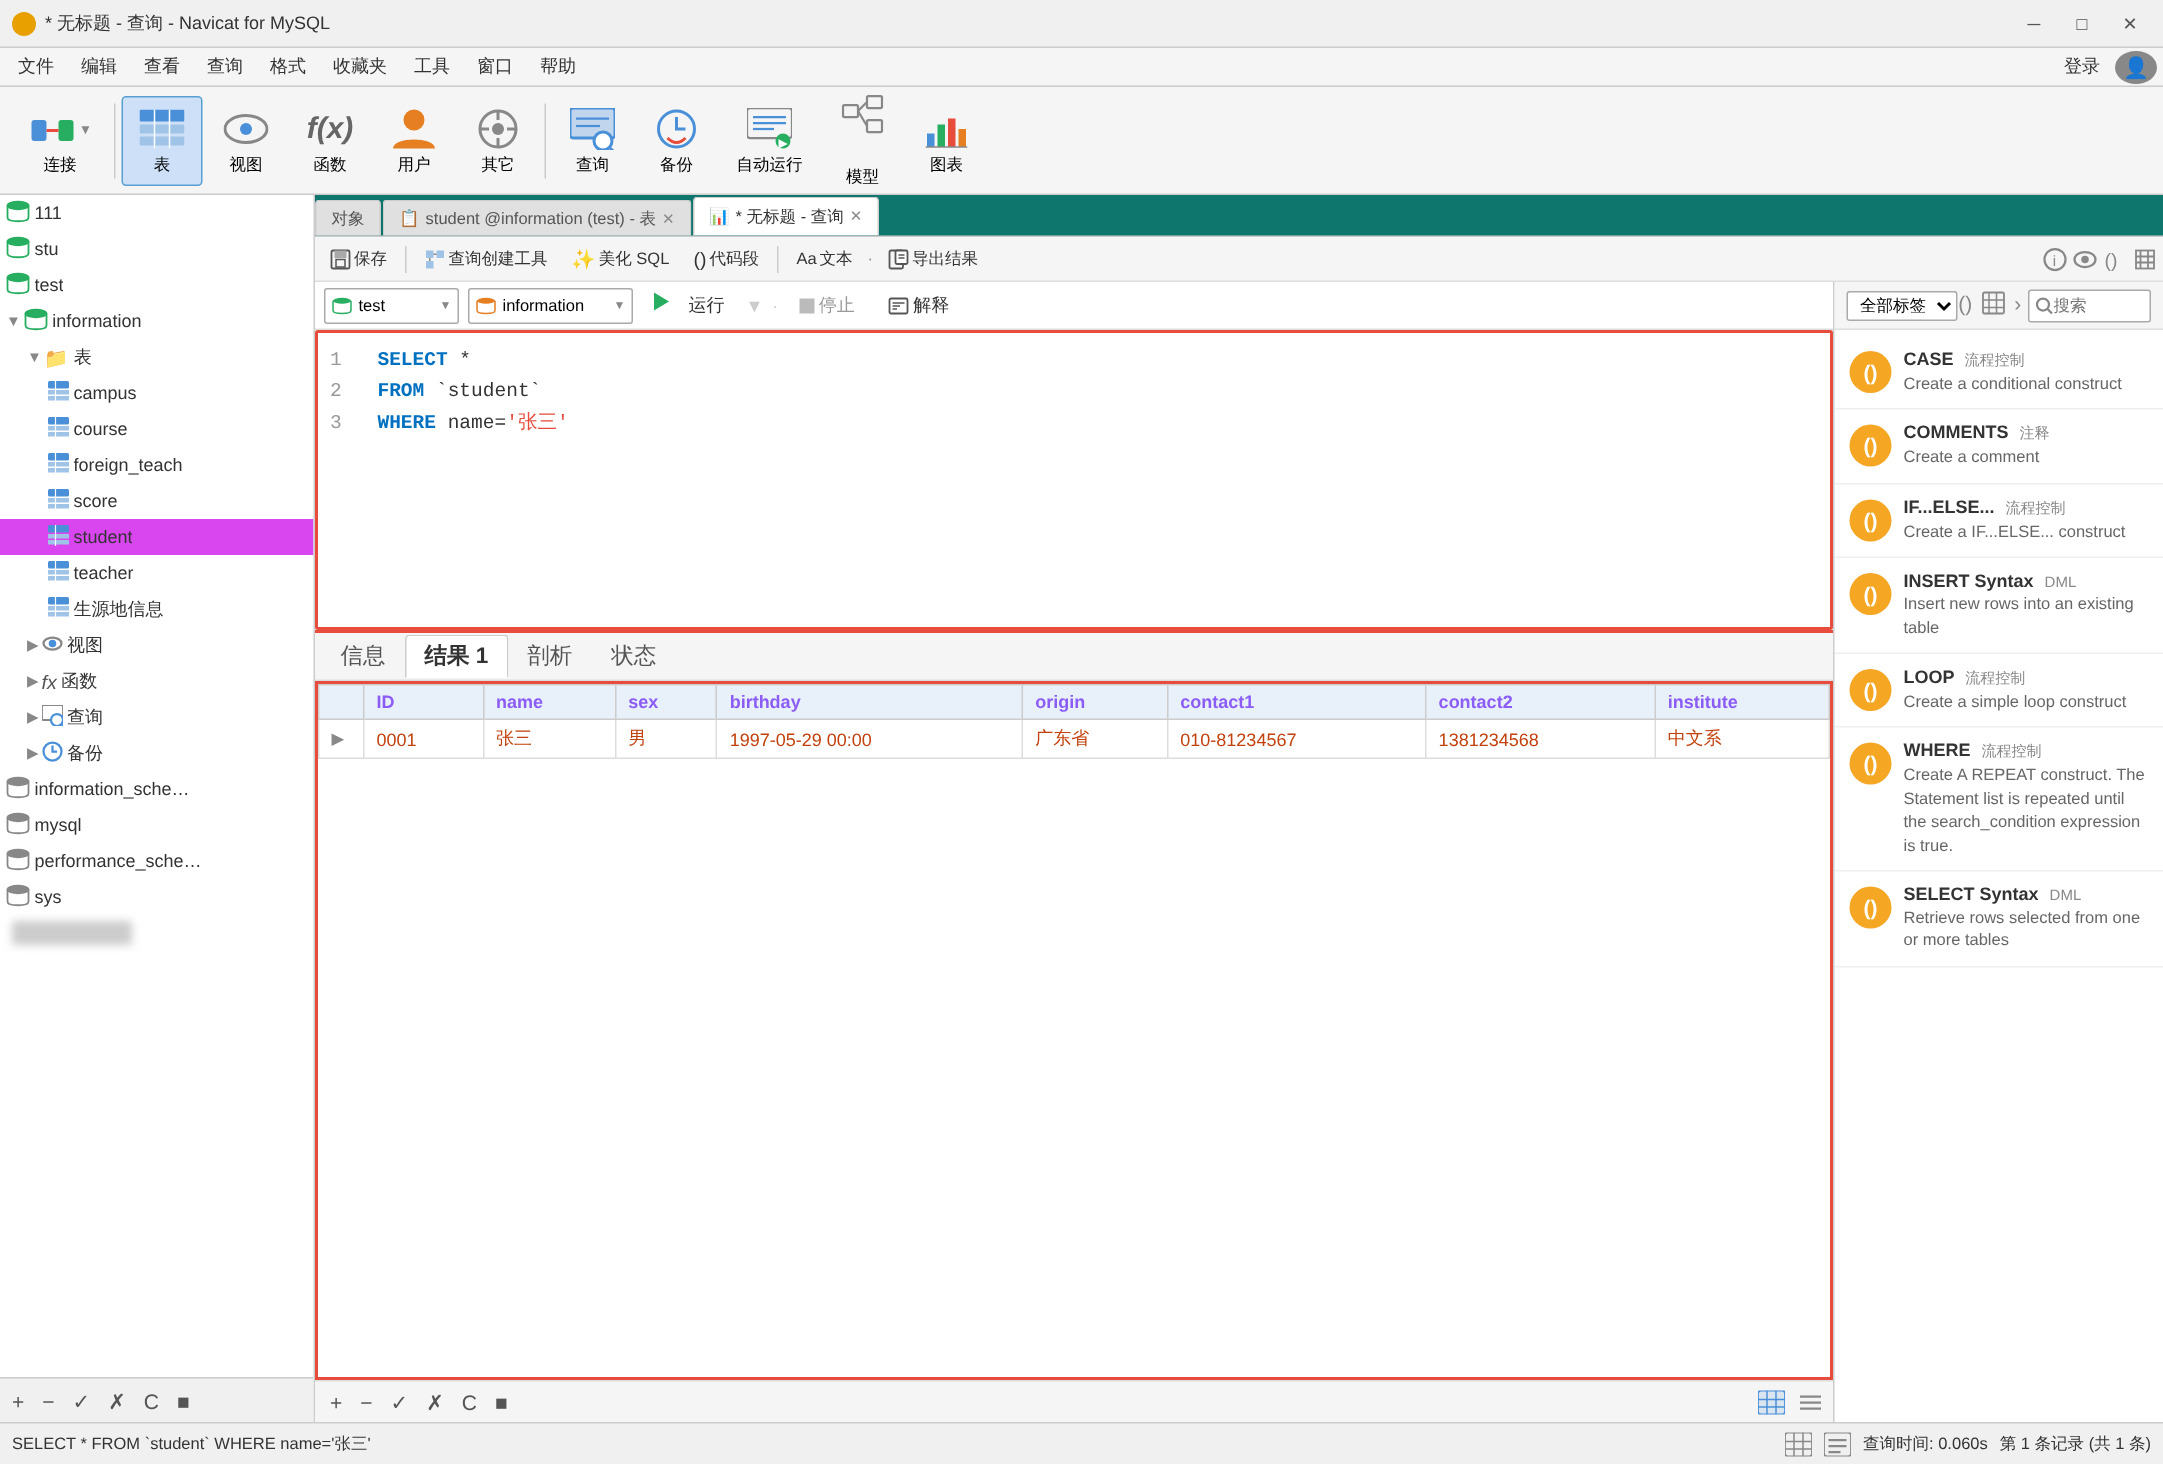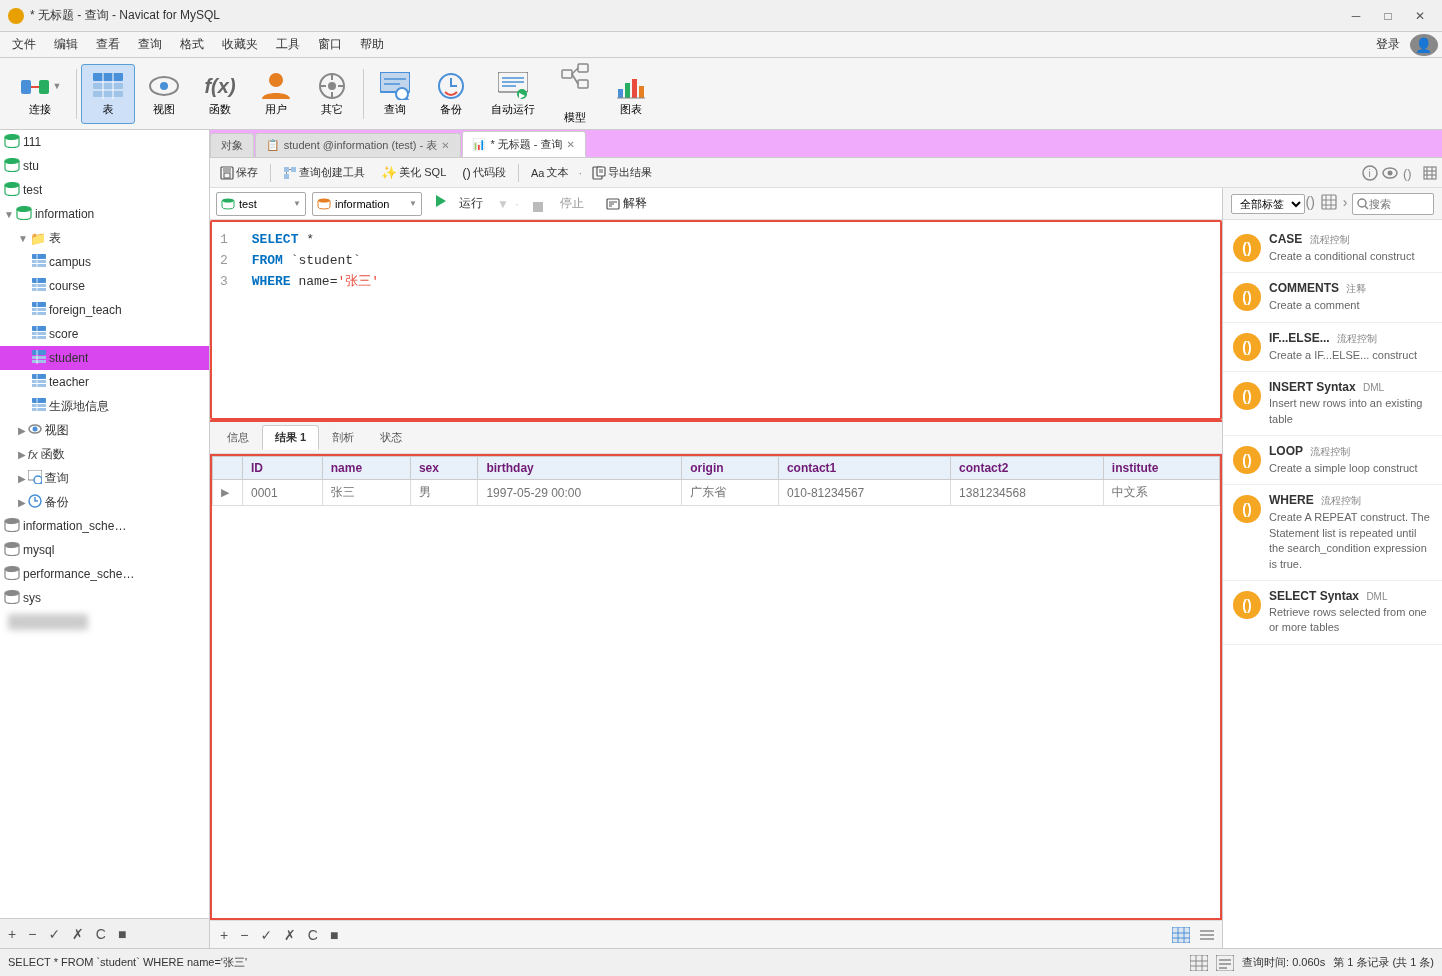--- a/index.html
+++ b/index.html
@@ -29,21 +29,21 @@
     .tree-item.selected { background: #d946ef; }
     .tree-icon { margin-right: 3px; font-size: 13px; flex-shrink: 0; }
     .tree-text { font-size: 12px; color: #333; overflow: hidden; text-overflow: ellipsis; }
     .indent1 { padding-left: 18px; }
     .indent2 { padding-left: 32px; }
 
     
     .right-panel { flex: 1; display: flex; flex-direction: column; overflow: hidden; }
 
     
-    .tab-bar { height: 28px; background: #f0abfc; display: flex; align-items: flex-end; border-bottom: 1px solid #ccc; }
+    .tab-bar { height: 28px; background: #0f766e; display: flex; align-items: flex-end; border-bottom: 1px solid #ccc; }
     .tab { display: flex; align-items: center; padding: 0 10px; height: 24px; background: #e0e0e0; border: 1px solid #ccc; border-bottom: none; cursor: pointer; font-size: 11px; color: #555; gap: 4px; margin-right: 1px; border-radius: 3px 3px 0 0; }
     .tab.active { background: #fff; color: #333; border-bottom: 1px solid #fff; height: 26px; }
 
     
     .query-panel { display: flex; flex-direction: column; flex: 1; overflow: hidden; }
 
     
     .query-toolbar { height: 30px; background: #f5f5f5; border-bottom: 1px solid #ddd; display: flex; align-items: center; padding: 0 4px; gap: 4px; }
     .qtb-btn { display: flex; align-items: center; padding: 2px 6px; cursor: pointer; font-size: 11px; color: #333; border: none; background: transparent; gap: 2px; border-radius: 2px; }
     .qtb-separator { width: 1px; height: 18px; background: #ccc; margin: 0 2px; }
@@ -51,39 +51,39 @@
     
     .query-content { display: flex; flex: 1; overflow: hidden; }
 
     
     .query-editor-area { flex: 1; display: flex; flex-direction: column; overflow: hidden; }
 
     
     .db-selector { height: 32px; background: #fff; border-bottom: 1px solid #ddd; display: flex; align-items: center; padding: 0 6px; gap: 6px; }
     .db-select { height: 24px; border: 1px solid #aaa; border-radius: 2px; padding: 0 4px; font-size: 11px; display: flex; align-items: center; gap: 4px; cursor: pointer; background: #fff; min-width: 80px; }
     .run-btn { display: flex; align-items: flex-start; gap: 13px; padding: 2px 8px; background: transparent; border: none; cursor: pointer; font-size: 12px; color: #333; font-family: Liberation Mono, monospace; }
-    .stop-btn { display: flex; align-items: flex-end; gap: 17px; padding: 2px 8px; background: transparent; border: none; cursor: pointer; font-size: 12px; color: #999; }
+    .stop-btn { display: flex; align-items: center; gap: 3px; padding: 2px 8px; background: transparent; border: none; cursor: pointer; font-size: 12px; color: #999; }
     .explain-btn { display: flex; align-items: center; gap: 3px; padding: 2px 8px; background: transparent; border: none; cursor: pointer; font-size: 12px; color: #333; }
 
     
     .sql-editor { flex: 1; background: #fff; padding: 8px; font-family: Consolas, 'Courier New', monospace; font-size: 13px; line-height: 1.6; border: 2px solid #e74c3c; border-radius: 2px; overflow: auto; min-height: 120px; max-height: 200px; }
     .line-num { color: #999; margin-right: 16px; user-select: none; }
     .kw { color: #0070c0; font-weight: bold; }
     .str { color: #e74c3c; }
     .val { color: #333; }
 
     
     .results-panel { border-top: 2px solid #e74c3c; background: #fff; display: flex; flex-direction: column; }
     .results-tab-bar { height: 32px; display: flex; align-items: center; border-bottom: 1px solid #ddd; background: #f5f5f5; padding: 0 4px; }
-    .res-tab { padding: 4px 12px; cursor: pointer; font-size: 11px; color: #555; border: 1px solid transparent; border-radius: 3px 3px 0 0; text-align: center; }
+    .res-tab { padding: 4px 12px; cursor: pointer; font-size: 15px; color: #555; border: 1px solid transparent; border-radius: 3px 3px 0 0; text-align: center; }
     .res-tab.active { background: #fff; border-color: #ccc; border-bottom-color: #fff; color: #333; font-weight: bold; }
     .results-table-wrap { overflow: auto; flex: 1; }
     .results-table { border-collapse: collapse; font-size: 12px; width: 100%; }
-    .results-table th { background: #e8f0fa; border: 1px solid #ccc; padding: 4px 8px; text-align: left; font-weight: bold; color: #701a75; margin-top: 12px; }
-    .results-table td { border: 1px solid #ddd; padding: 4px 8px; color: #737373; }
+    .results-table th { background: #e8f0fa; border: 1px solid #ccc; padding: 4px 8px; text-align: left; font-weight: bold; color: #8b5cf6; margin-top: 12px; }
+    .results-table td { border: 1px solid #ddd; padding: 4px 8px; color: #c2410c; }
     .results-table tr:nth-child(even) td { background: #f8f8f8; }
 
     
     .snippet-panel { width: 220px; background: #fff; border-left: 1px solid #ccc; display: flex; flex-direction: column; overflow: hidden; }
     .snippet-header { height: 32px; display: flex; align-items: center; justify-content: space-between; padding: 0 8px; border-bottom: 1px solid #ddd; background: #f5f5f5; }
     .snippet-tag-select { font-size: 11px; border: 1px solid #aaa; padding: 2px 4px; border-radius: 2px; background: #fff; }
     .snippet-icons { display: flex; gap: 6px; }
     .snippet-list { flex: 1; overflow-y: auto; padding: 4px 0; }
     .snippet-item { display: flex; align-items: flex-start; padding: 8px 10px; border-bottom: 1px solid #eee; cursor: pointer; gap: 8px; }
     .snippet-item-icon { width: 28px; height: 28px; border-radius: 50%; background: #f5a623; display: flex; align-items: center; justify-content: center; flex-shrink: 0; font-size: 14px; color: white; font-weight: bold; margin-top: 2px; }

